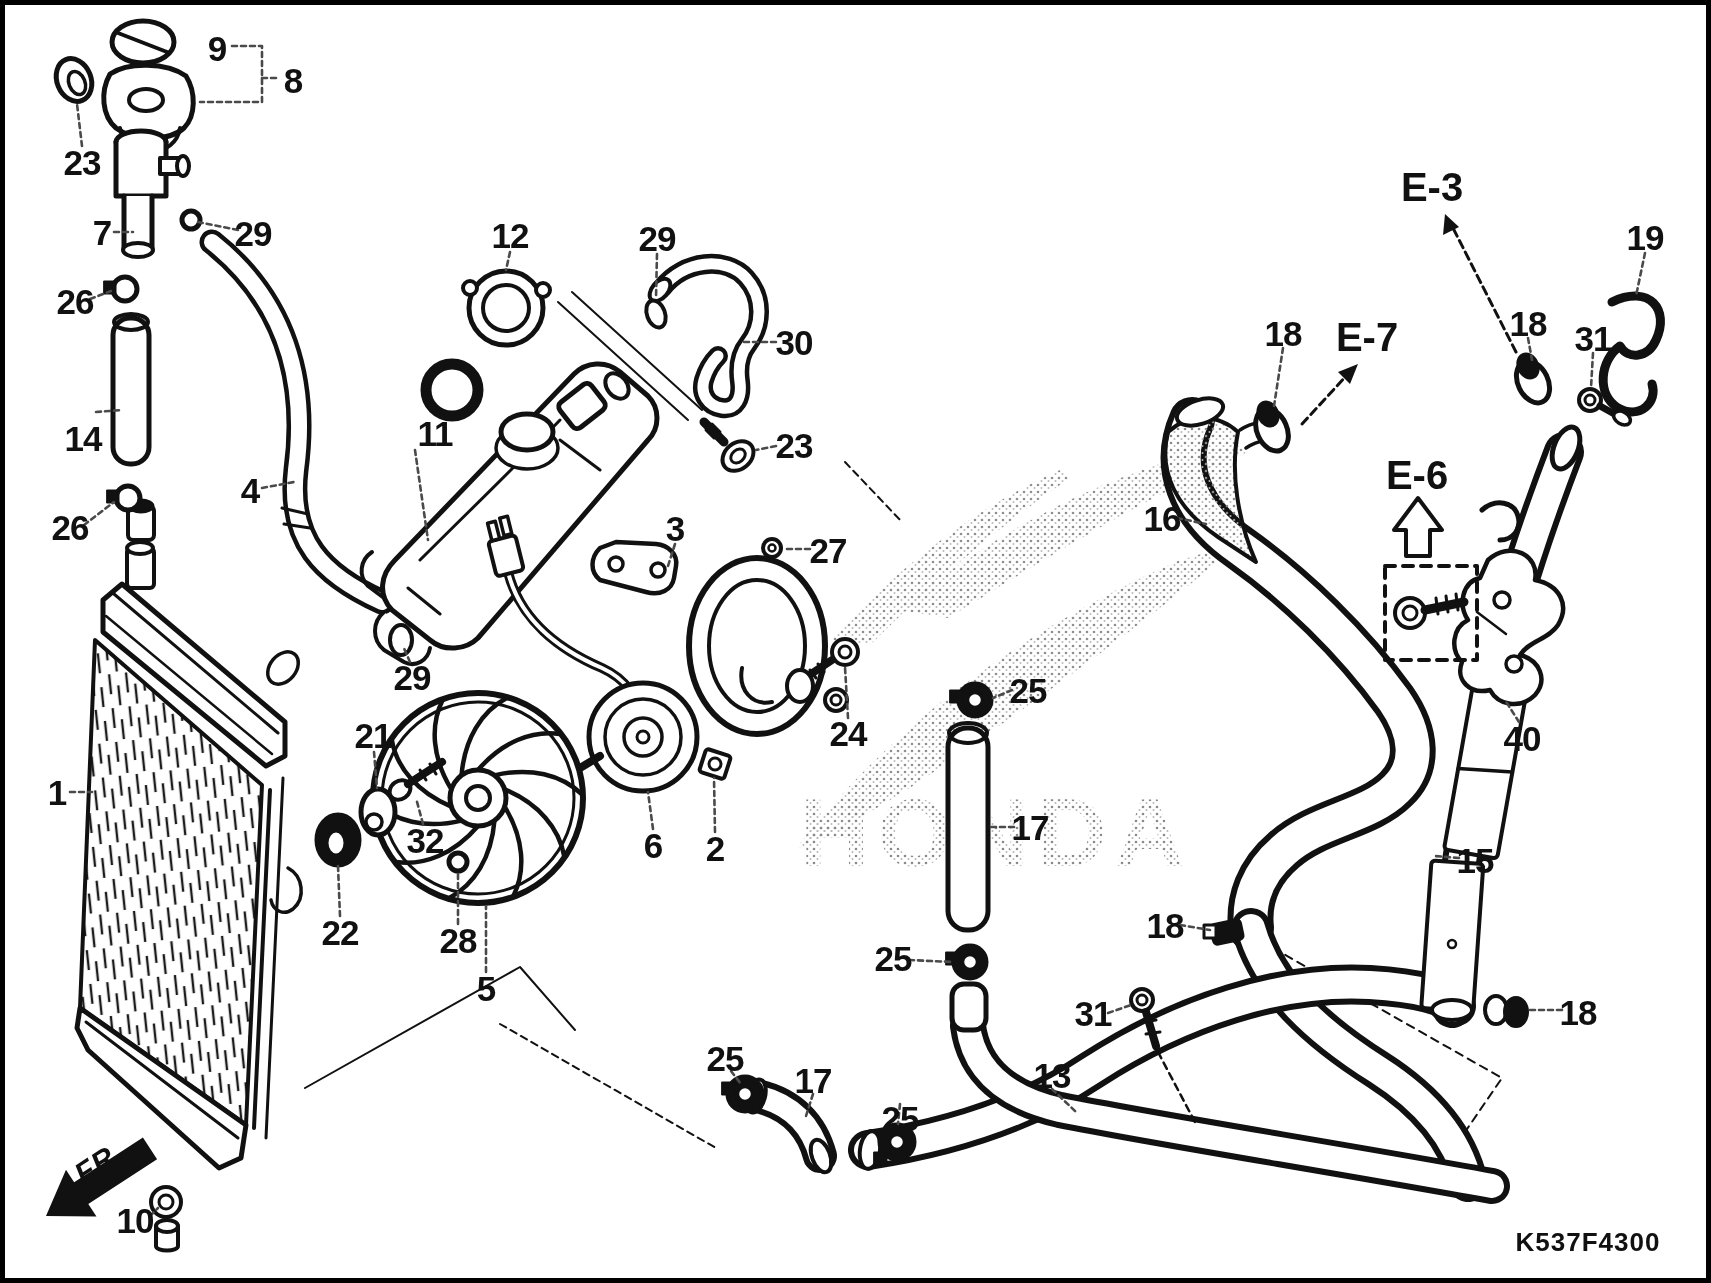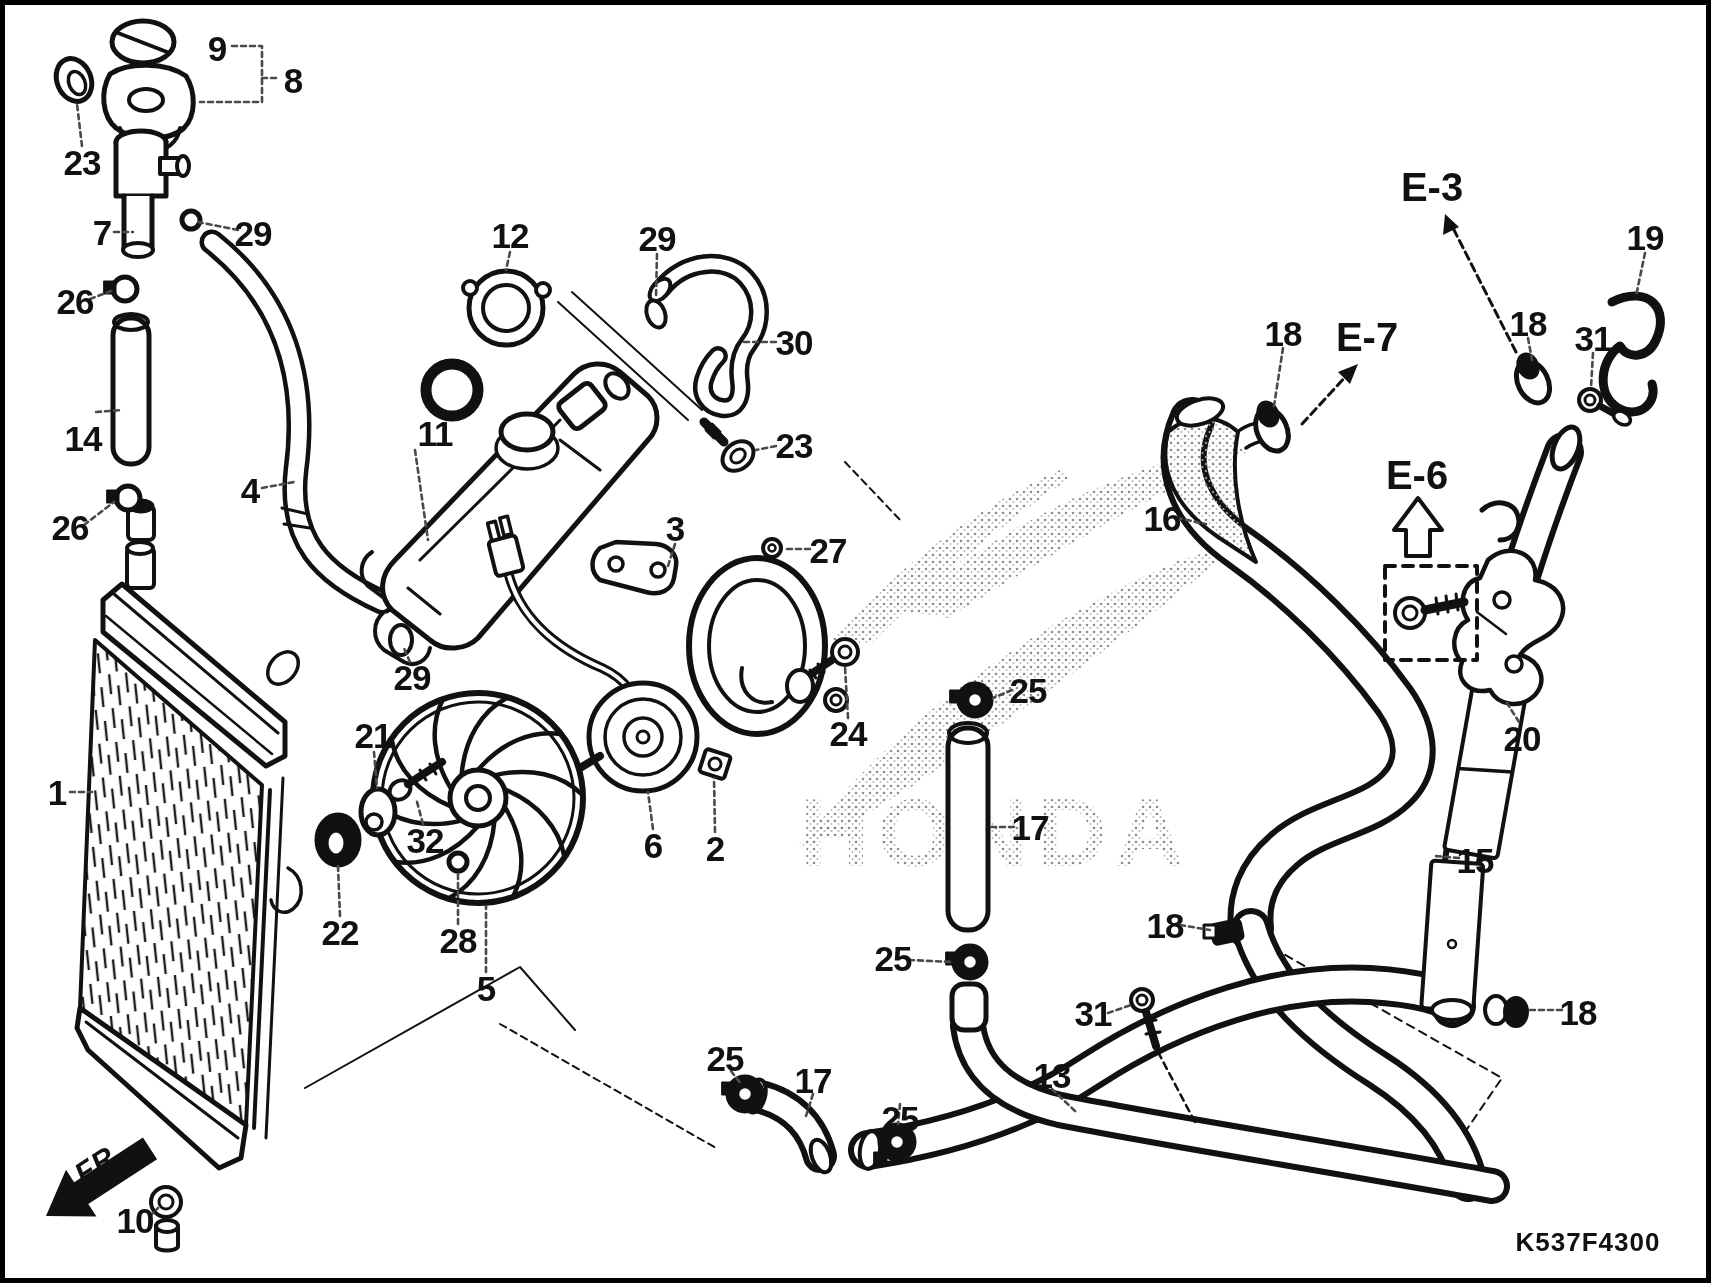--- a/index.html
+++ b/index.html
@@ -445,21 +445,21 @@
       <div class="lbl part" style="left: 1028px; top: 690px;">25</div>
       <div class="lbl part" style="left: 1030px; top: 827px;">17</div>
       <div class="lbl part" style="left: 1162px; top: 518px;">16</div>
       <div class="lbl part" style="left: 1283px; top: 333px;">18</div>
       <div class="lbl ref" style="left: 1367px; top: 337px;">E-7</div>
       <div class="lbl ref" style="left: 1432px; top: 187px;">E-3</div>
       <div class="lbl part" style="left: 1528px; top: 323px;">18</div>
       <div class="lbl part" style="left: 1645px; top: 237px;">19</div>
       <div class="lbl part" style="left: 1593px; top: 338px;">31</div>
       <div class="lbl ref" style="left: 1417px; top: 475px;">E-6</div>
-      <div class="lbl part" style="left: 1522px; top: 738px;">20</div>
+      <div class="lbl part" style="left: 1522px; top: 738px;">40</div>
       <div class="lbl part" style="left: 1475px; top: 860px;">15</div>
       <div class="lbl part" style="left: 1578px; top: 1012px;">18</div>
       <div class="lbl part" style="left: 1165px; top: 925px;">18</div>
       <div class="lbl part" style="left: 1093px; top: 1013px;">31</div>
       <div class="lbl part" style="left: 893px; top: 958px;">25</div>
       <div class="lbl part" style="left: 725px; top: 1058px;">25</div>
       <div class="lbl part" style="left: 813px; top: 1080px;">17</div>
       <div class="lbl part" style="left: 900px; top: 1118px;">25</div>
       <div class="lbl part" style="left: 1052px; top: 1075px;">13</div>
       <div class="lbl marker" style="left: 99px; top: 1163px; transform: translate(-50%, -50%) rotate(-33deg);">FR.</div>

